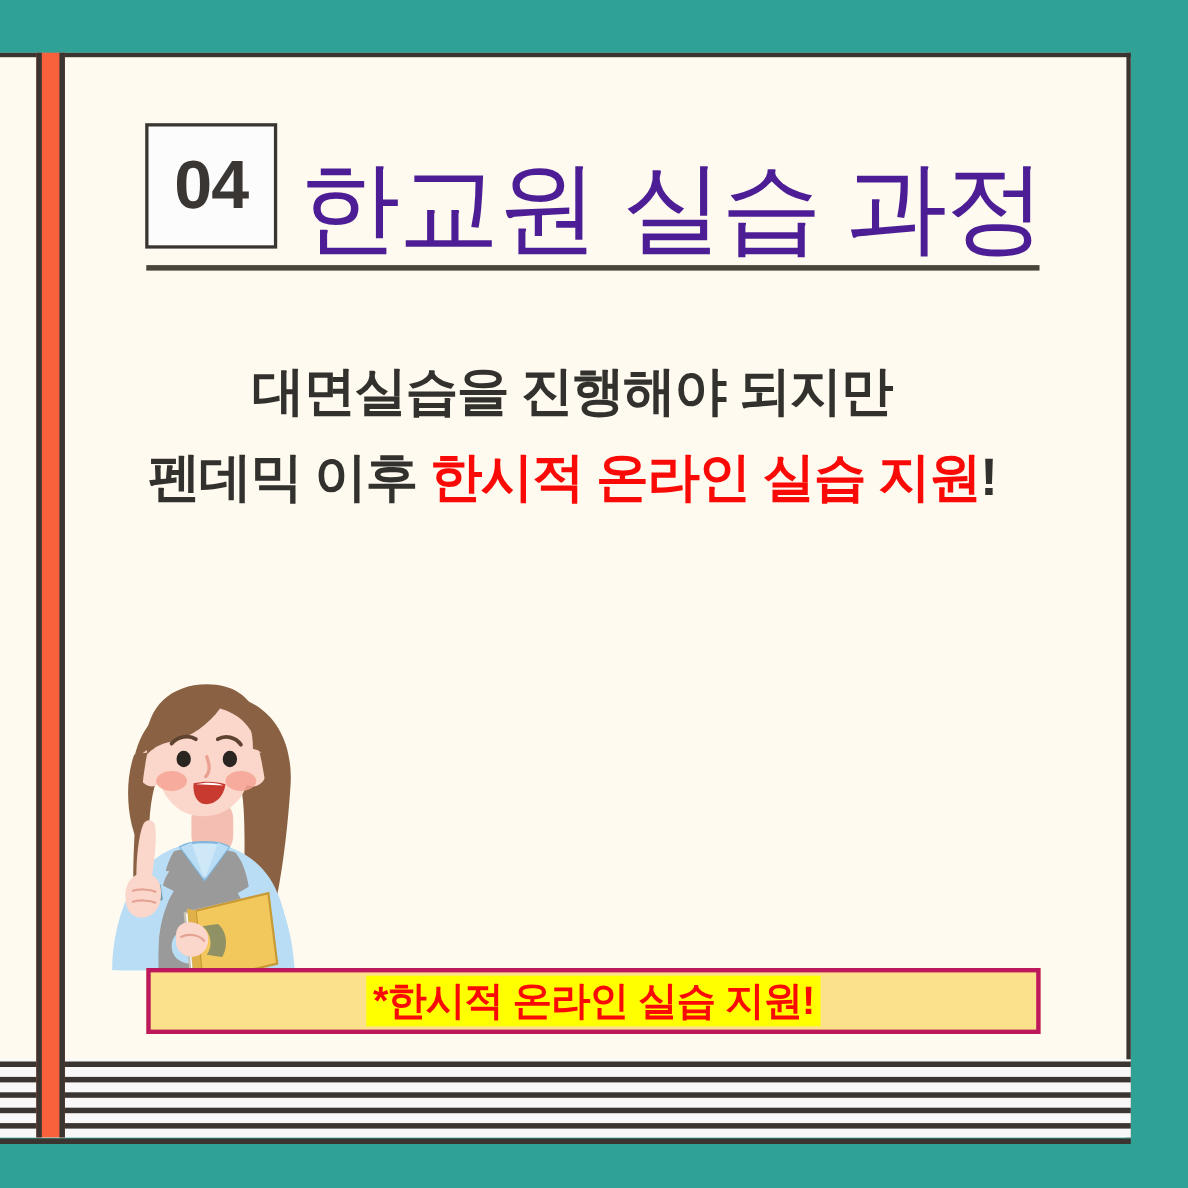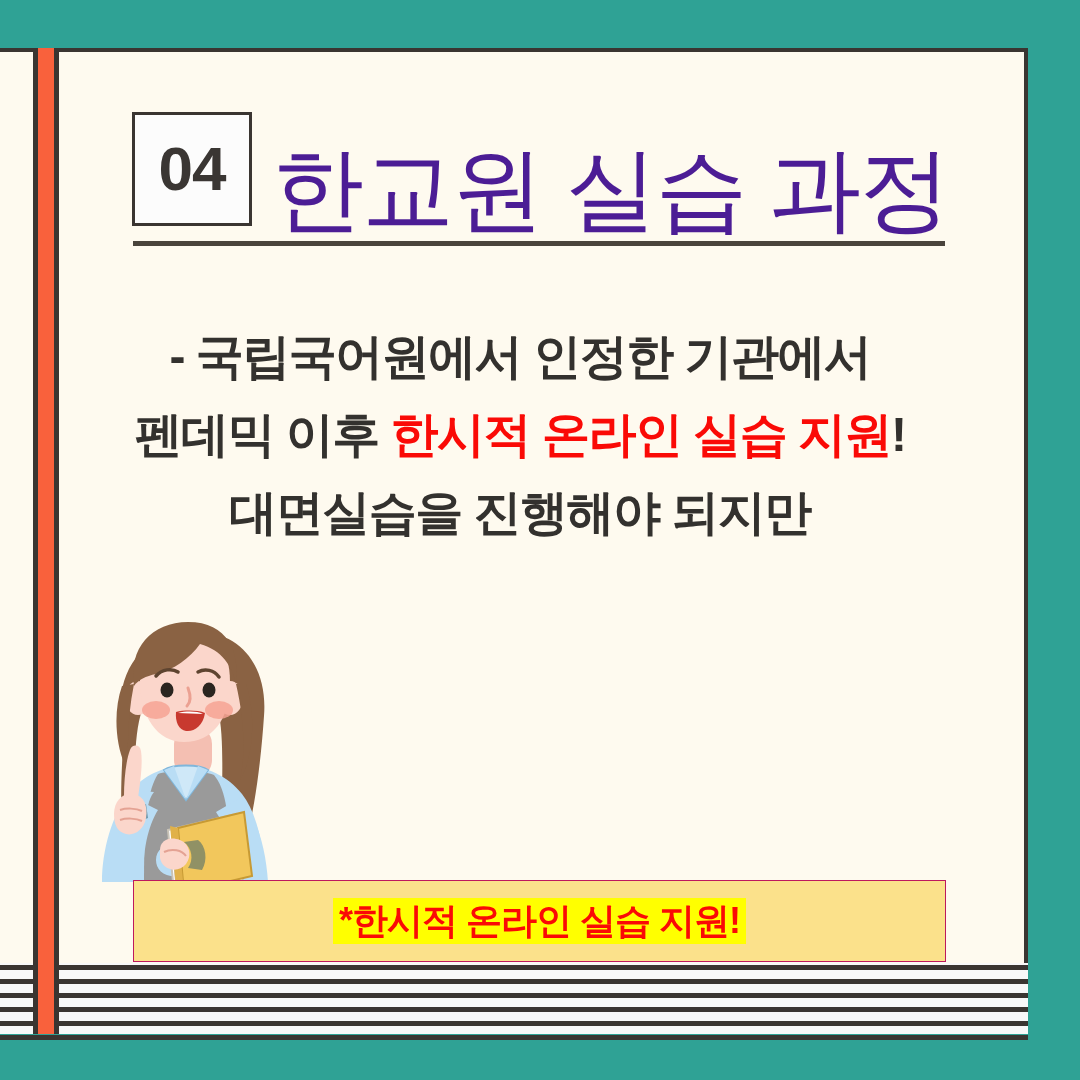--- a/index.html
+++ b/index.html
@@ -63,23 +63,23 @@
     text-align:center;
     font-size:48px;font-weight:700;color:#33312E;
     line-height:78px;letter-spacing:-1.5px;
     z-index:5;
   }
   .body-copy .ln{display:block;white-space:nowrap;}
   .red{color:#FA0A06;}
 
   
   .footer-box{
-    position:absolute;left:133px;top:880px;width:813px;height:82px;
+    position:absolute;left:133px;top:880px;width:813px;height:60px;
     background:#FBE18B;
-    border:1px solid #be185d;
+    border:4px solid #be185d;
     box-sizing:border-box;
     display:flex;align-items:center;justify-content:center;
     z-index:7;
   }
   .footer-box .hl{
     background:#FFFF00;
     color:#FA0A06;
     font-size:36px;font-weight:700;letter-spacing:-1px;
     padding:1px 6px;line-height:1.2;
     white-space:nowrap;
@@ -120,23 +120,22 @@
 
   <div class="spine"></div>
 
   <div class="num-box">
     <span>04</span>
   </div>
   <div class="title">한교원 실습 과정</div>
   <div class="rule"></div>
 
   <div class="body-copy">
-      <span class="ln"><span>- 국립국어원에서 인정한 기관에서</span></span>
+      <span class="ln"><span>대면실습을 진행해야 되지만</span></span>
       <span class="ln"><span>펜데믹 이후 </span><span class="red">한시적 온라인 실습 지원</span><span>!</span></span>
-      <span class="ln"><span>대면실습을 진행해야 되지만</span></span>
     </div>
 
   <div class="illus">
     <svg viewBox="0 0 240 300" xmlns="http://www.w3.org/2000/svg">
 
       <path d="M52 118 C40 76 58 24 112 18 C168 12 196 52 192 102 C190 132 186 170 180 200 C176 222 168 238 158 246 L150 200 C150 160 152 120 146 96 L70 96 C62 120 62 160 64 200 L60 250 C50 236 46 200 52 118 Z" fill="#8A6243"></path>
 
       <rect x="102" y="112" width="38" height="52" rx="18" fill="#F4BFB2"></rect>
 
       <ellipse cx="66" cy="84" rx="13" ry="17" fill="#FBD6CB"></ellipse>

